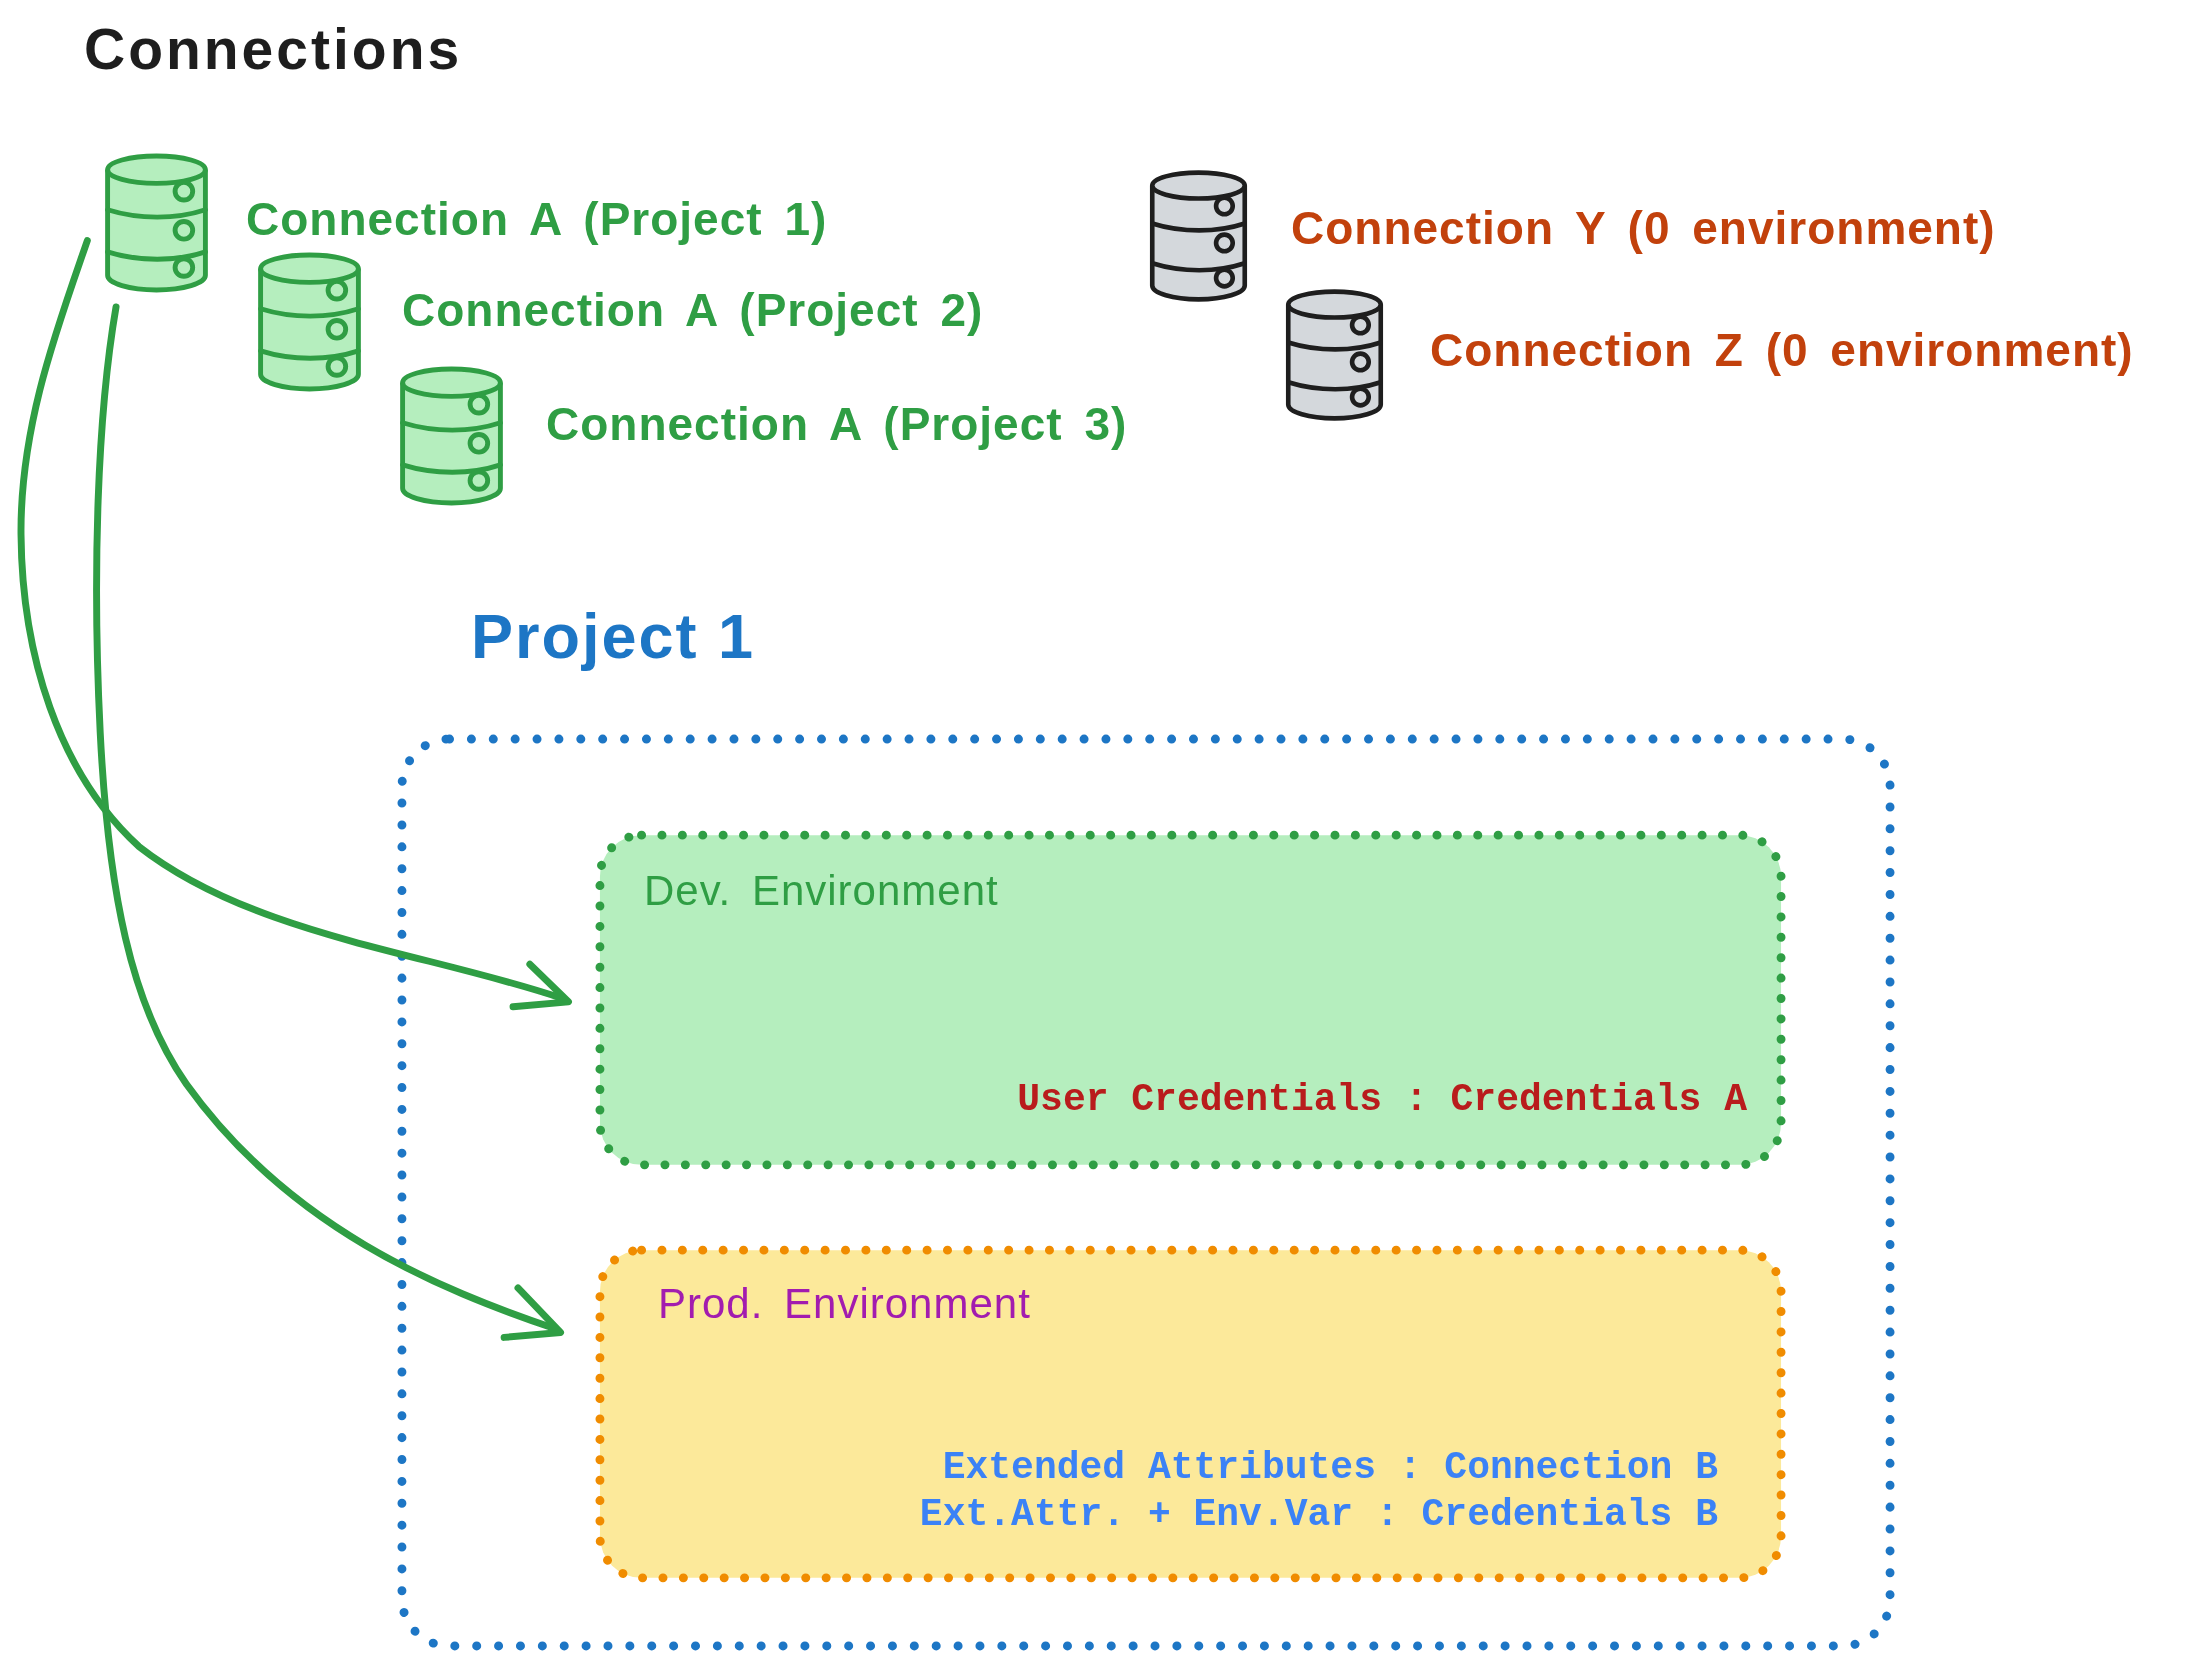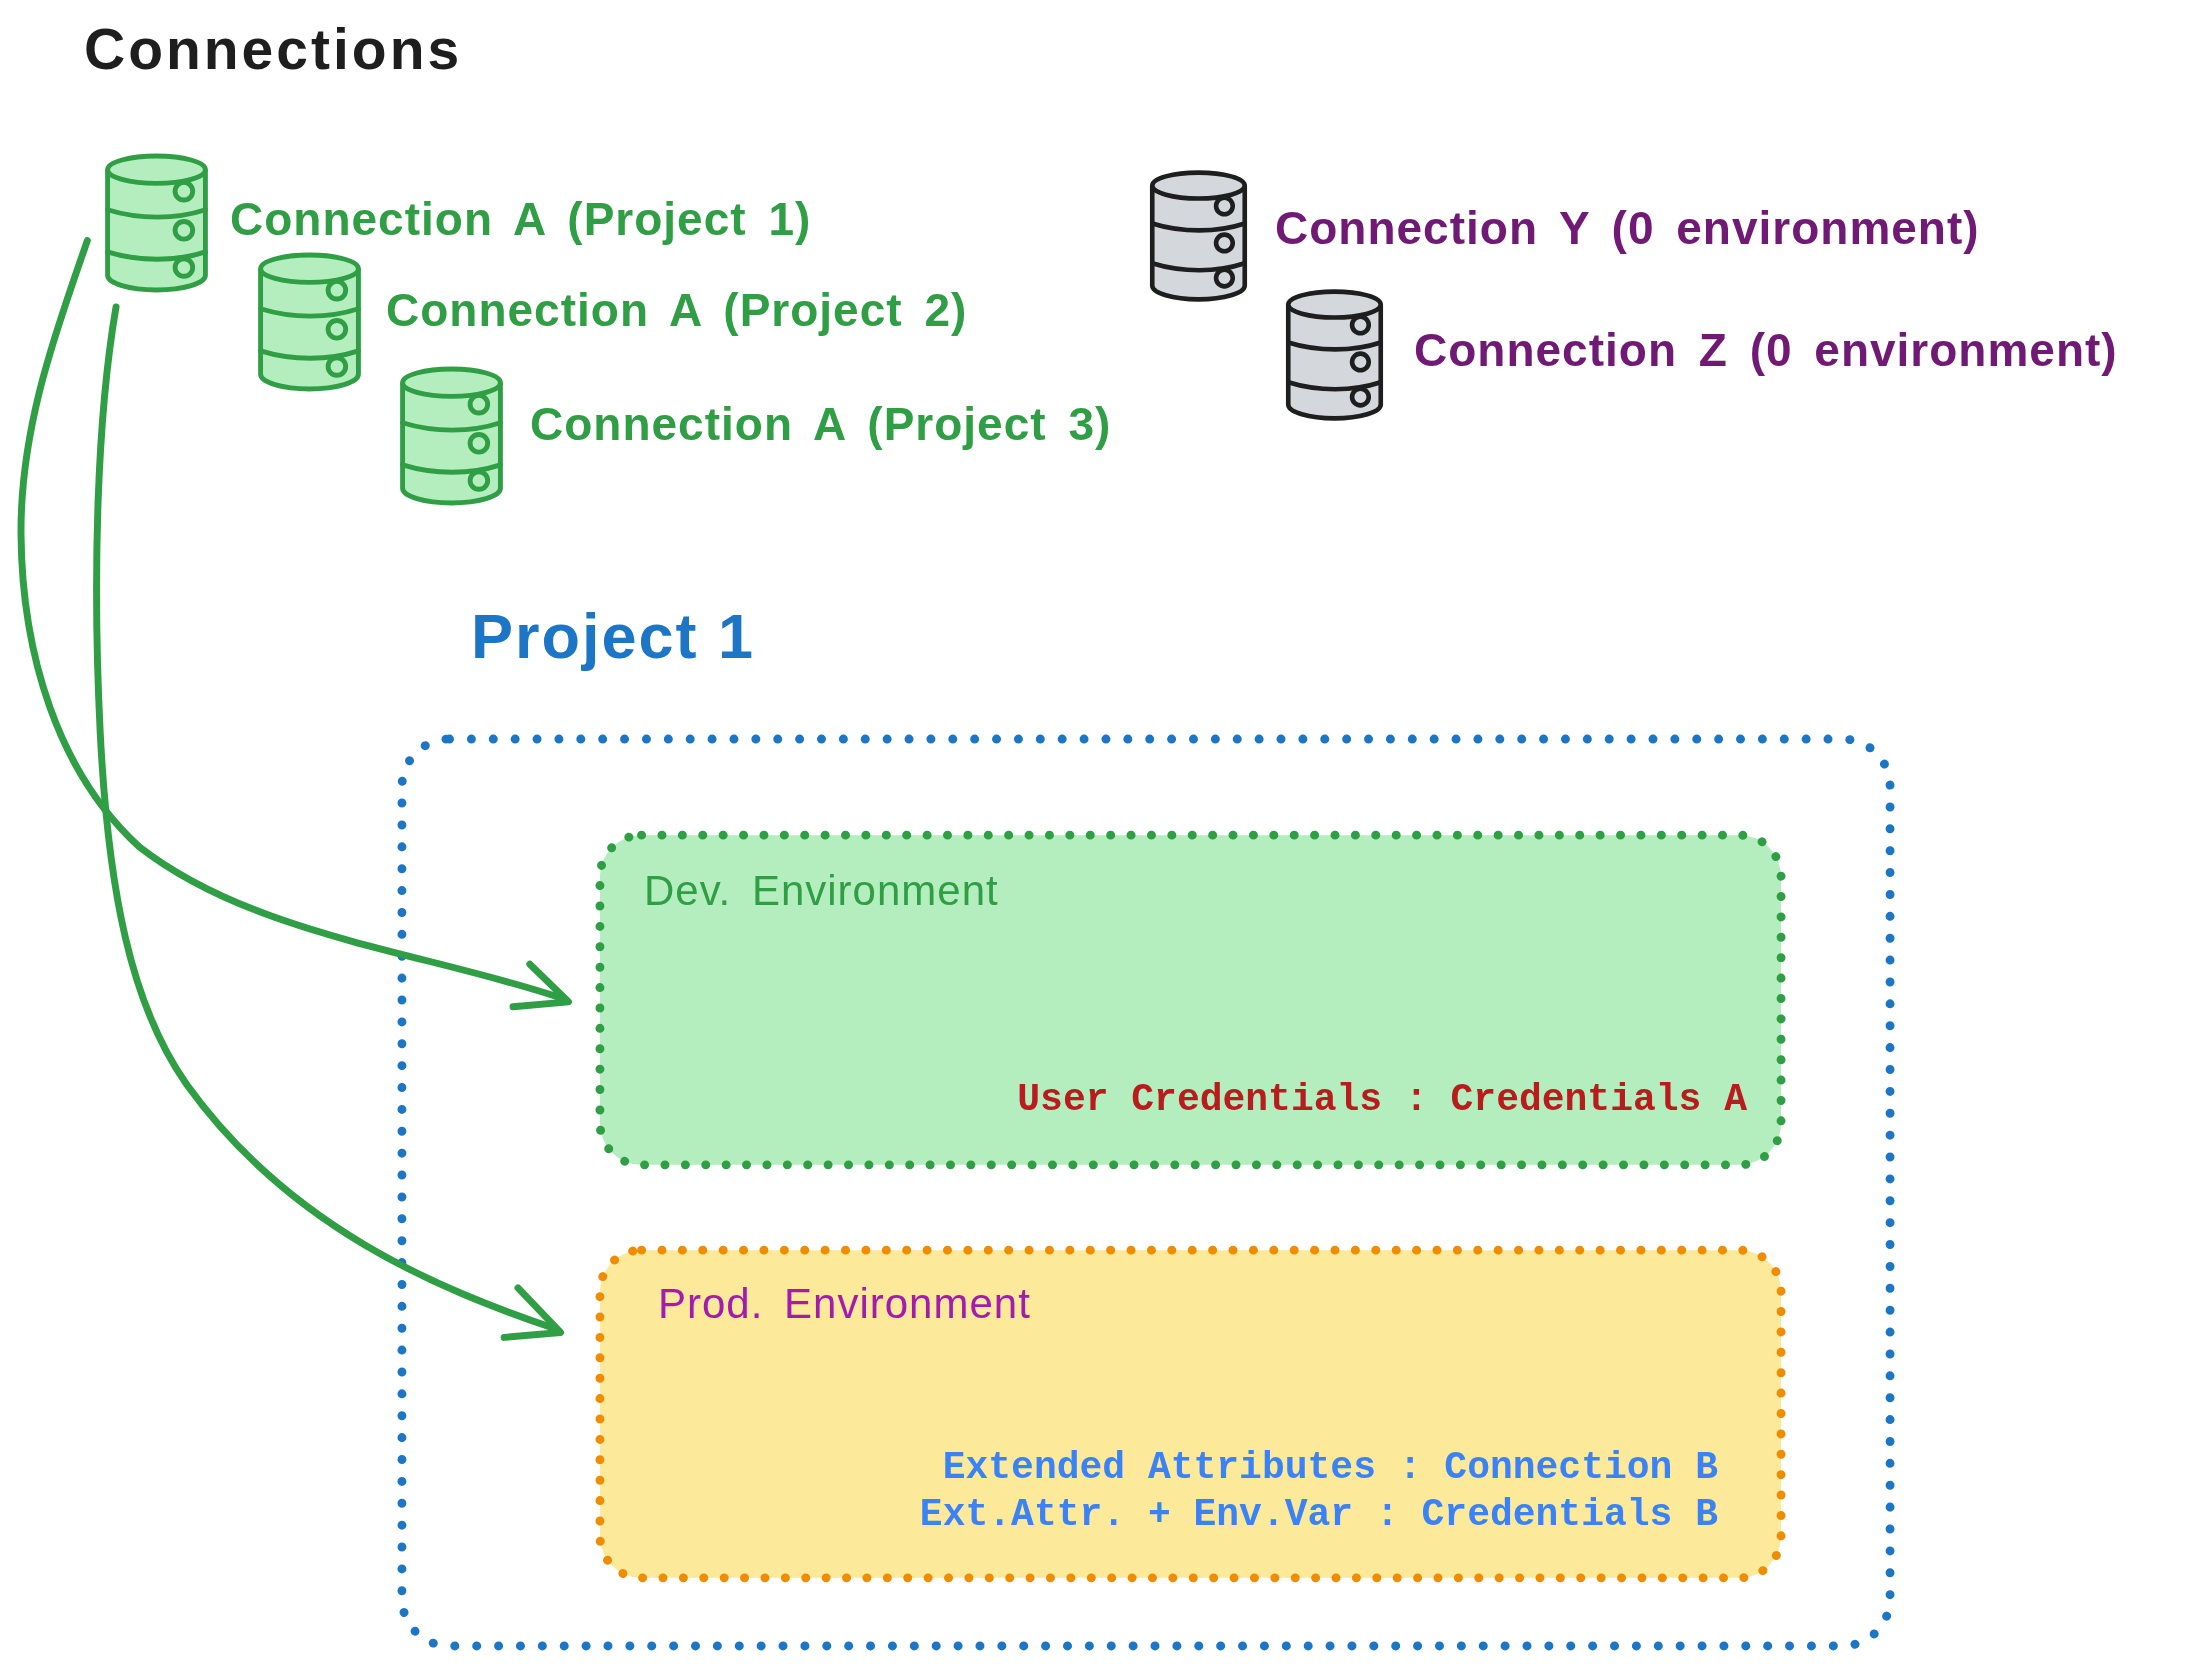--- a/index.html
+++ b/index.html
@@ -24,24 +24,24 @@
   }
 
   
   .conn { position: absolute; }
   .db { display: block; }
   .db.green { color: #2f9e44; --db-fill: #b5eebe; }
   .db.gray  { color: #1e1e1e; --db-fill: #d4d8dc; }
   .clabel {
     position: absolute; white-space: nowrap;
     font-size: 46px; font-weight: 600;
-    letter-spacing: 1px; word-spacing: 8px;
+    letter-spacing: 1px; word-spacing: 8px; margin-left: 16px;
   }
   .clabel.green { color: #2f9e44; }
-  .clabel.ink   { color: #701a75; }
+  .clabel.ink   { color: #c2410c; }
 
   .c1 { left: 99px; top: 149px; }
   .c1 .clabel { left: 131px; top: 43px; }   
   .c2 { left: 252px; top: 248px; }
   .c2 .clabel { left: 134px; top: 35px; }   
   .c3 { left: 394px; top: 362px; }
   .c3 .clabel { left: 136px; top: 35px; }   
   .c4 { left: 1143px; top: 166px; }
   .c4 .clabel { left: 132px; top: 35px; }   
   .c5 { left: 1279px; top: 285px; }

